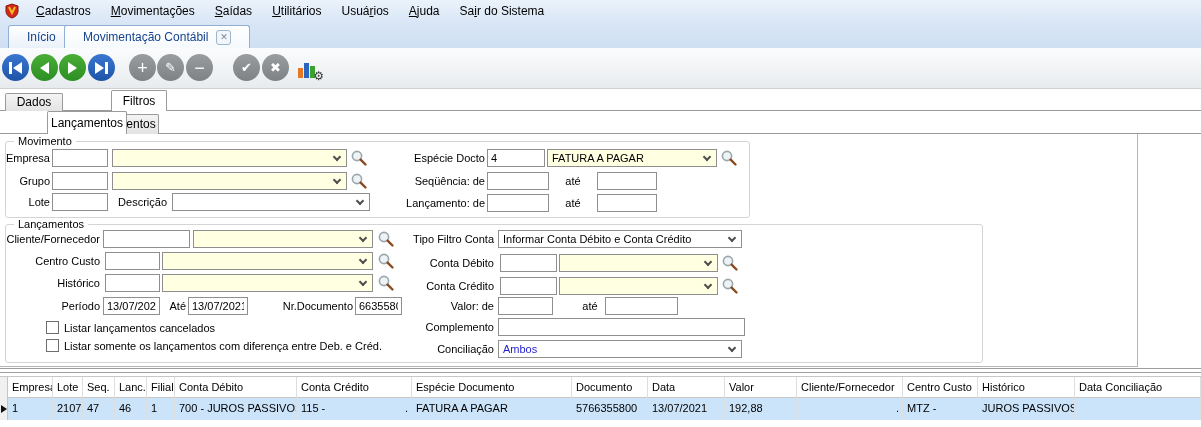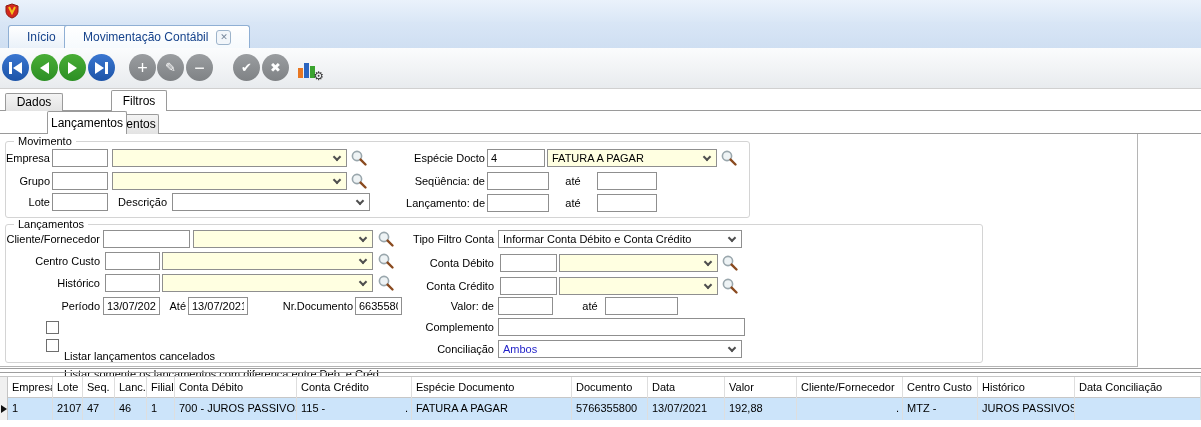--- a/index.html
+++ b/index.html
@@ -67,21 +67,21 @@
   .flabel { position: absolute; height: 18px; line-height: 18px; text-align: right; white-space: nowrap; }
   .tb { position: absolute; height: 18px; border: 1px solid #8f8f8f; background: #fff;
         font-family: "Liberation Sans", sans-serif; font-size: 11px; padding: 0 3px; }
   .combo { position: absolute; height: 18px; border: 1px solid #8f8f8f; background: #fff; line-height: 16px;
            padding: 0 18px 0 4px; white-space: nowrap; overflow: hidden; }
   .combo.yellow, .tb.yellow { background: #ffffe1; }
   .chev { position: absolute; right: 6px; top: 4px; width: 6px; height: 6px;
           border-right: 2px solid #4f4f4f; border-bottom: 2px solid #4f4f4f; transform: rotate(45deg); display: inline-block; }
   .mag { position: absolute; width: 18px; height: 18px; }
   .checkbox { position: absolute; width: 13px; height: 13px; border: 1px solid #6e6e6e; background: #fff; }
-  .cb-label { position: absolute; height: 14px; line-height: 14px; white-space: nowrap; margin-top: 28px; }
+  .cb-label { position: absolute; height: 14px; line-height: 14px; white-space: nowrap; }
   .blue-text { color: #1f1fc8; }
 
   
   .split-line { position: absolute; left: 0; width: 1201px; height: 1px; background: #9e9e9e; }
 
   
   .grid { position: absolute; left: 0; top: 376px; width: 1201px; font-size: 11px; }
   .grow { display: flex; height: 22px; }
   .ghead-row { border-top: 1px solid #c7c7c7; border-bottom: 1px solid #c7c7c7; background: #fff; }
   .gcell { height: 22px; line-height: 21px; padding-left: 4px; border-right: 1px solid #dedede;
@@ -96,20 +96,29 @@
 </head>
 <body>
 
 <div id="app">
 
   <div class="menubar">
     <svg class="app-logo" viewBox="0 0 16 16">
       <path d="M8 1l6 2v5c0 4-3 6-6 7-3-1-6-3-6-7V3z" fill="#d3281e" stroke="#8a1a10" stroke-width="1"></path>
       <path d="M5 4l3 6 3-6" stroke="#f3c21a" fill="none" stroke-width="2"></path>
     </svg>
+    <div id="menu-items" style="display:flex">
+        <div class="menu-item"><u>C</u>adastros</div>
+        <div class="menu-item"><u>M</u>ovimentações</div>
+        <div class="menu-item"><u>S</u>aídas</div>
+        <div class="menu-item"><u>U</u>tilitários</div>
+        <div class="menu-item">Usuá<u>r</u>ios</div>
+        <div class="menu-item"><u>A</u>juda</div>
+        <div class="menu-item">Sa<u>i</u>r do Sistema</div>
+      </div>
   </div>
 
   <div class="tabstrip">
     <div class="strip-tab" style="left:8px">
       <span>Início</span>
     </div>
     <div class="strip-tab active" style="left:64px">
       <span>Movimentação Contábil</span>
       <span class="tab-close">✕</span>
     </div>

